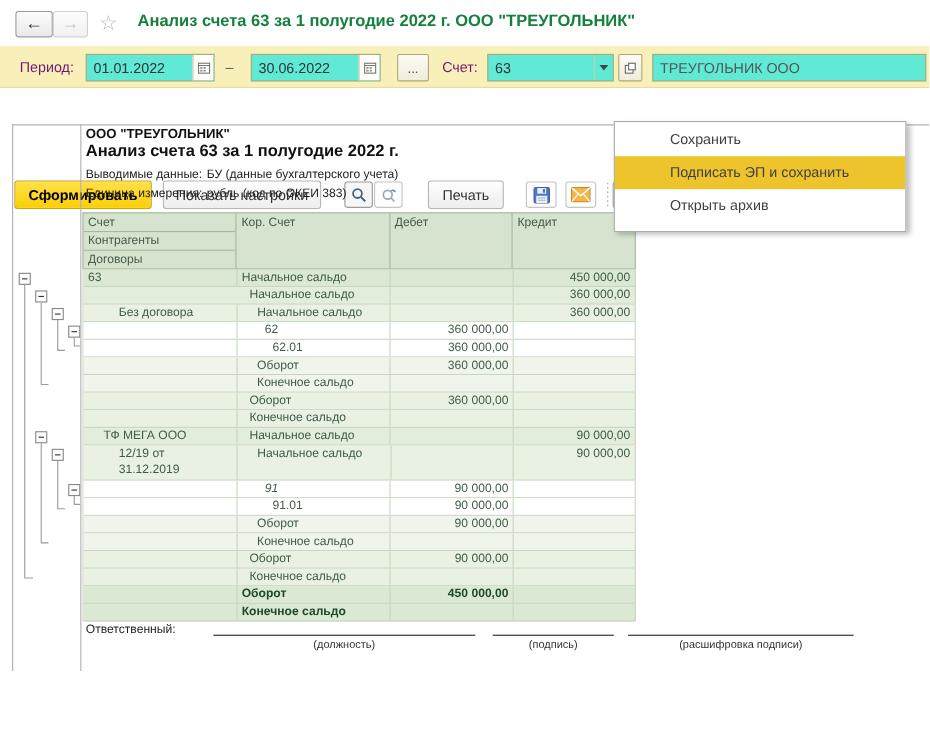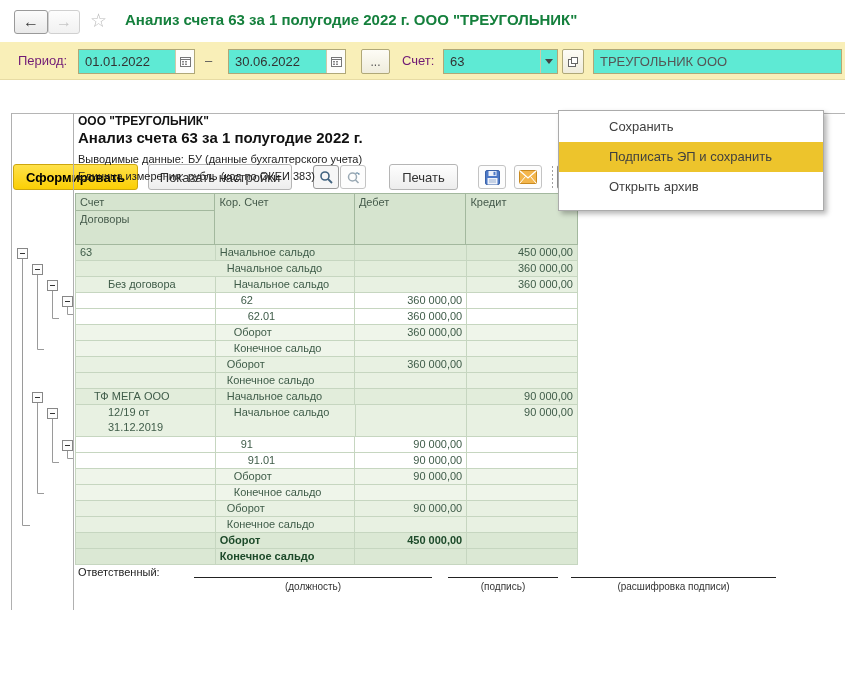--- a/index.html
+++ b/index.html
@@ -224,20 +224,21 @@
     <span class="mval">БУ (данные бухгалтерского учета)</span>
   </div>
   <div class="rmeta" style="left:78px;top:170px;">
     <span class="mlabel">Единица измерения:</span>
     <span class="mval">рубль (код по ОКЕИ 383)</span>
   </div>
 
   <div class="thead">
     <div class="hc hc1">
       <div>Счет</div>
+      <div>Контрагенты</div>
       <div>Договоры</div>
     </div>
     <div class="hc hc2">Кор. Счет</div>
     <div class="hc hc3">Дебет</div>
     <div class="hc hc4">Кредит</div>
   </div>
 
   <div class="tbody" id="tbody">
       <div class="row bg-g1">
         <div class="cell c1" style="padding-left: 4px;">63</div>
@@ -300,21 +301,21 @@
         <div class="cell c4">90 000,00</div>
       </div>
       <div class="row bg-g3 tall">
         <div class="cell c1" style="padding-left: 32px;">12/19 от 31.12.2019</div>
         <div class="cell c2" style="padding-left: 18px;">Начальное сальдо</div>
         <div class="cell c3"></div>
         <div class="cell c4">90 000,00</div>
       </div>
       <div class="row bg-w">
         <div class="cell c1" style="padding-left: 4px;"></div>
-        <div class="cell c2" style="padding-left: 25px;">91</div>
+        <div class="cell c2" style="padding-left: 25px; font-style: italic;">91</div>
         <div class="cell c3">90 000,00</div>
         <div class="cell c4"></div>
       </div>
       <div class="row bg-w">
         <div class="cell c1" style="padding-left: 4px;"></div>
         <div class="cell c2" style="padding-left: 32px;">91.01</div>
         <div class="cell c3">90 000,00</div>
         <div class="cell c4"></div>
       </div>
       <div class="row bg-g4">

